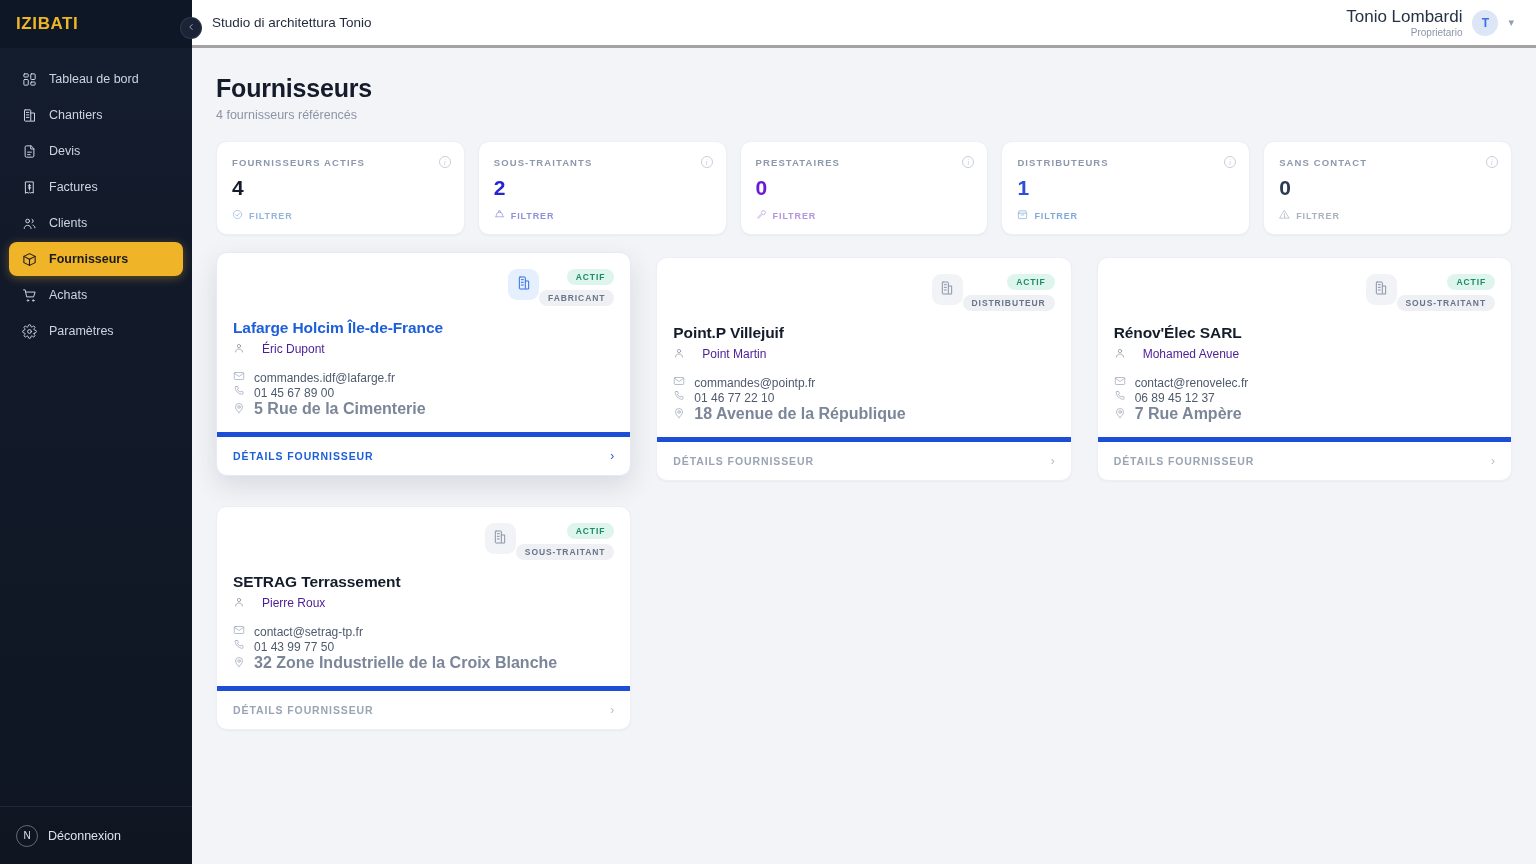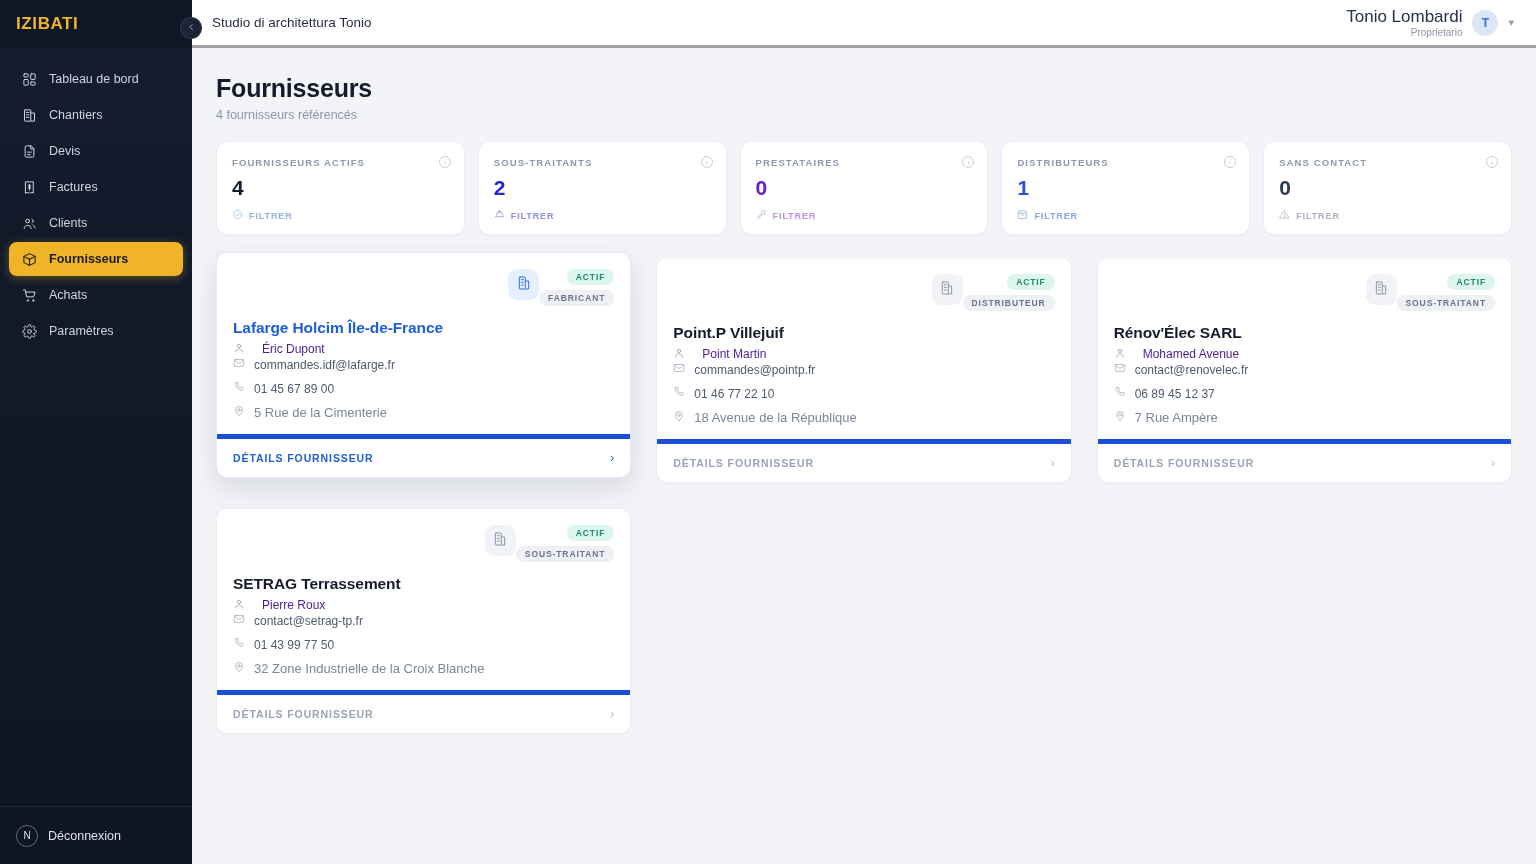--- a/index.html
+++ b/index.html
@@ -204,23 +204,23 @@
   .badge {
     font-size: 8.5px; font-weight: bold; letter-spacing: .9px;
     padding: 3px 9px; border-radius: 20px;
   }
   .badge-actif { background: #ddf5ec; color: #1d8a68; }
   .badge-type { background: #eef0f4; color: #69748a; }
   .co-name { font-size: 15.5px; font-weight: bold; color: #141c2b; margin-top: 13px; letter-spacing: -.1px; }
   .card.raised .co-name { color: #1d5fd8; }
   .co-contact { display: flex; align-items: flex-start; gap: 17px; margin-top: 5px; font-size: 12px; color: #4c1d95; }
   .co-contact svg { width: 12px; height: 12px; stroke: #8b95a6; fill: none; stroke-width: 1.5; stroke-linecap: round; stroke-linejoin: round; flex: 0 0 12px; }
-  .co-lines { display: flex; flex-direction: column; gap: 9px; }
+  .co-lines { margin-top: 13px; display: flex; flex-direction: column; gap: 0; }
   .co-line { display: flex; align-items: center; gap: 9px; font-size: 12px; color: #4e5a6d; }
-  .co-line.addr { font-size: 13px; color: #7b8698; }
+  .co-line.addr { font-size: 16px; color: #7b8698; font-weight: bold; }
   .co-line svg { width: 12px; height: 12px; stroke: #9aa4b4; fill: none; stroke-width: 1.4; stroke-linecap: round; stroke-linejoin: round; flex: 0 0 12px; }
   .card-foot {
     border-top: 5px solid #1d4ed8;
     padding: 12px 16px;
     display: flex; align-items: center; justify-content: space-between;
     cursor: pointer;
   }
   .foot-label { font-size: 10.5px; font-weight: bold; letter-spacing: .9px; color: #9aa4b4; }
   .card.raised .foot-label { color: #1d5fd8; }
   .foot-chev { color: #b5bdca; font-size: 12px; }

